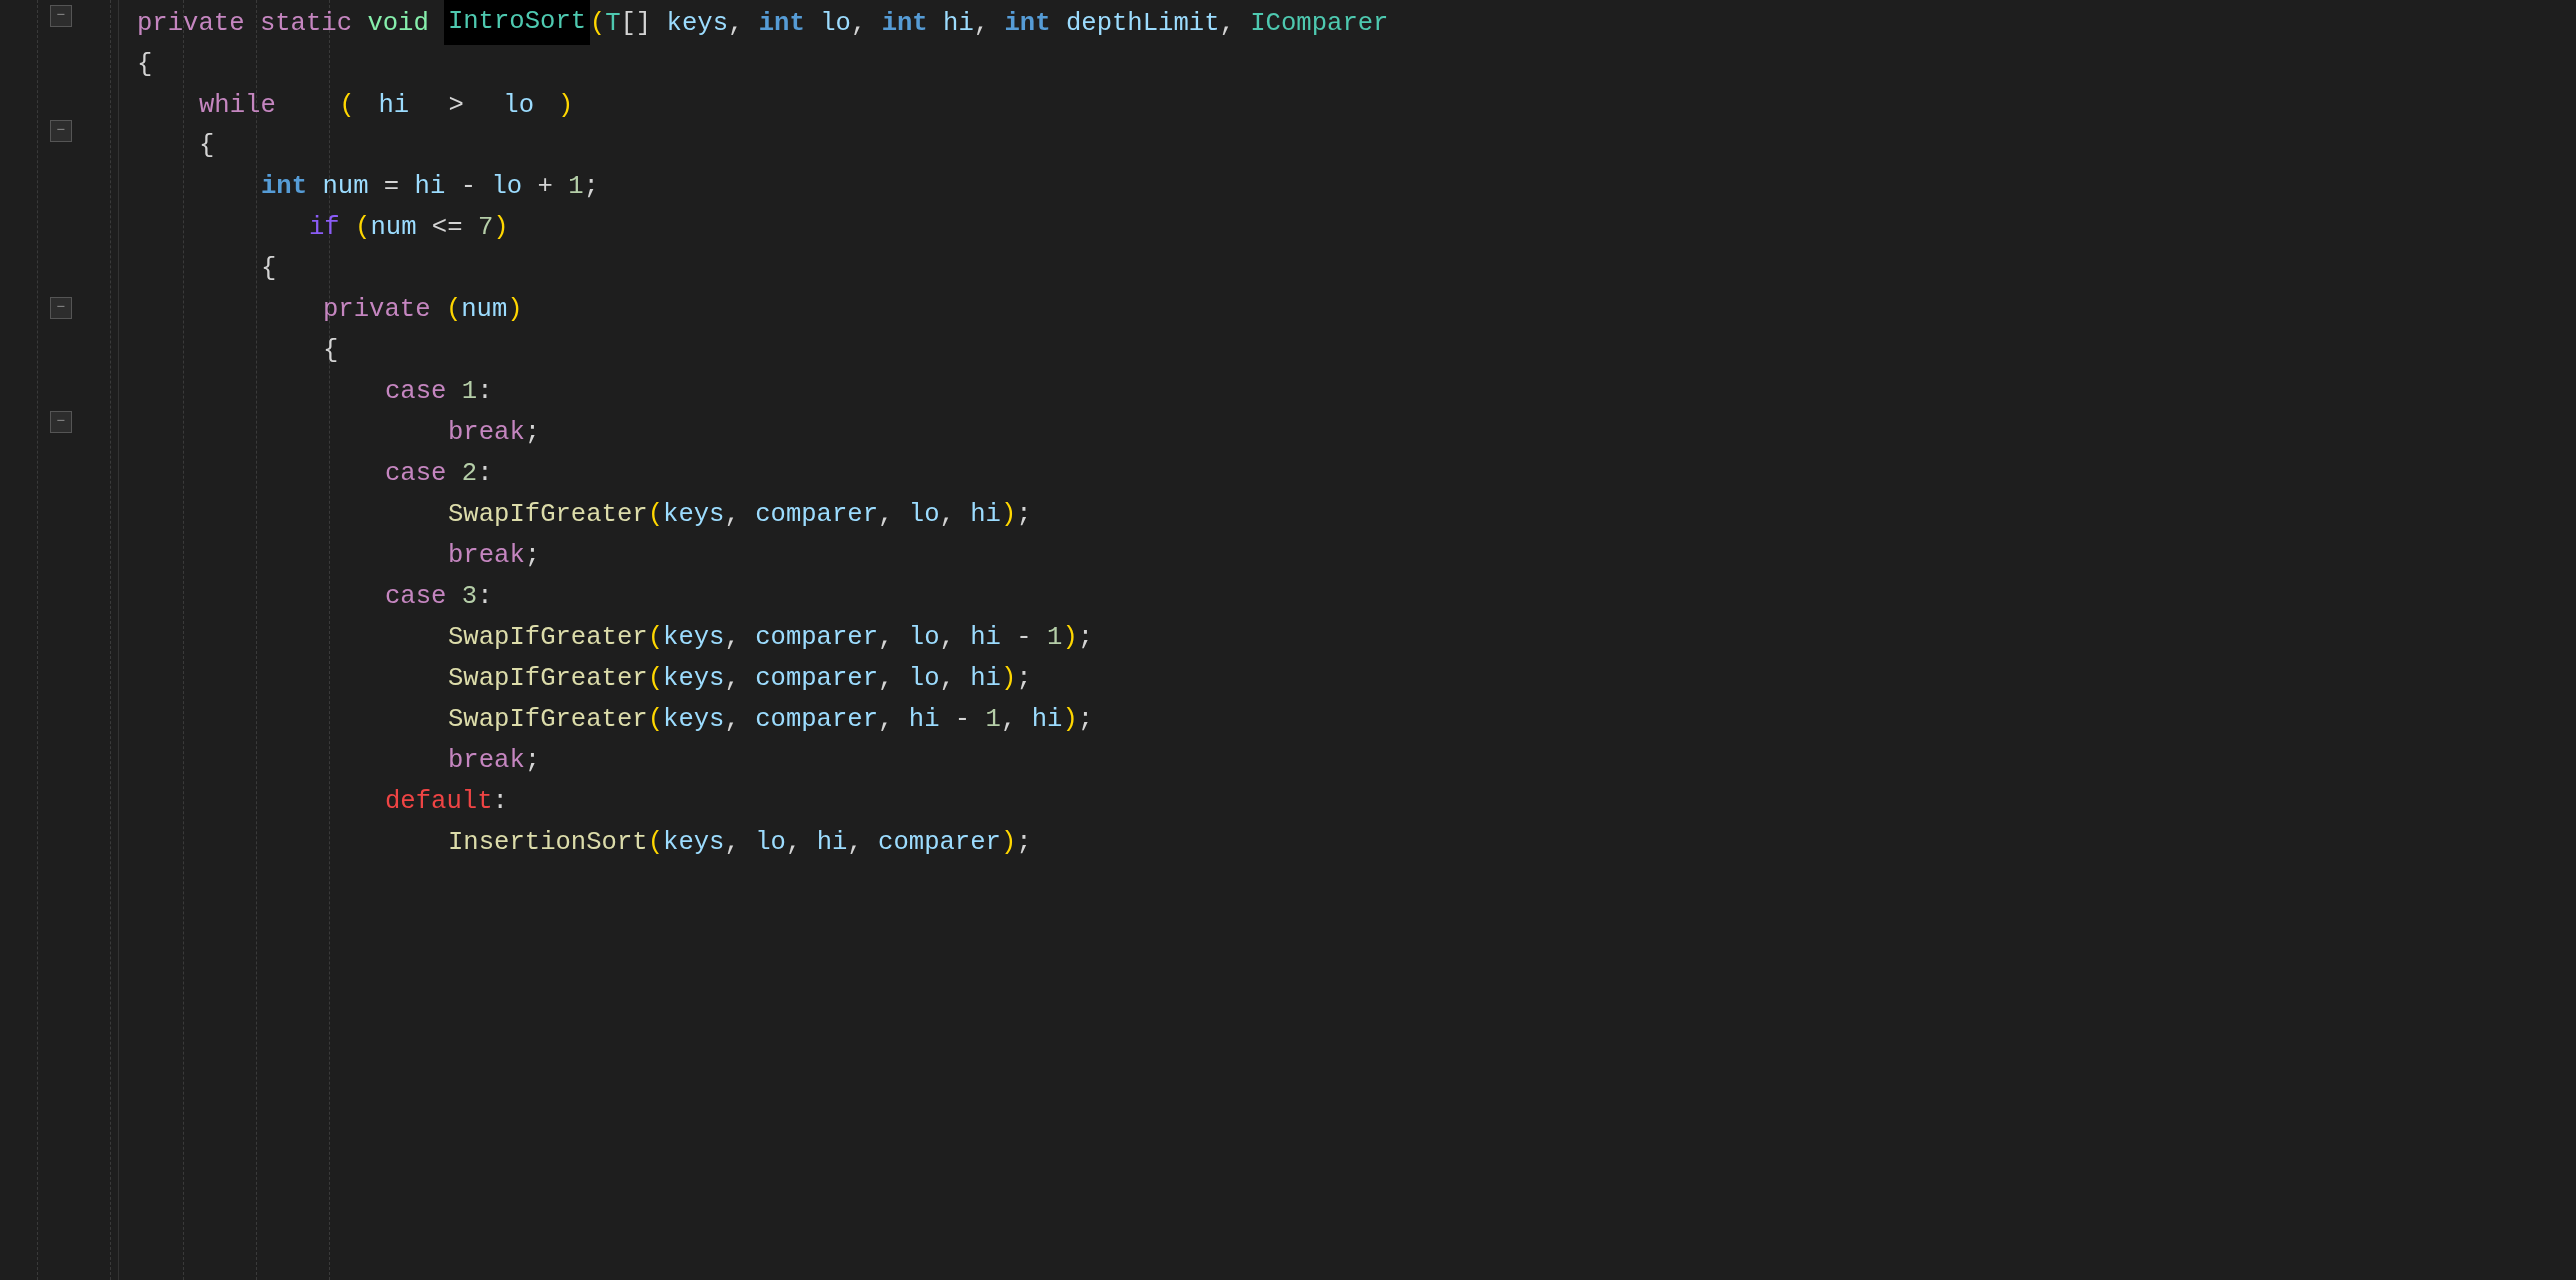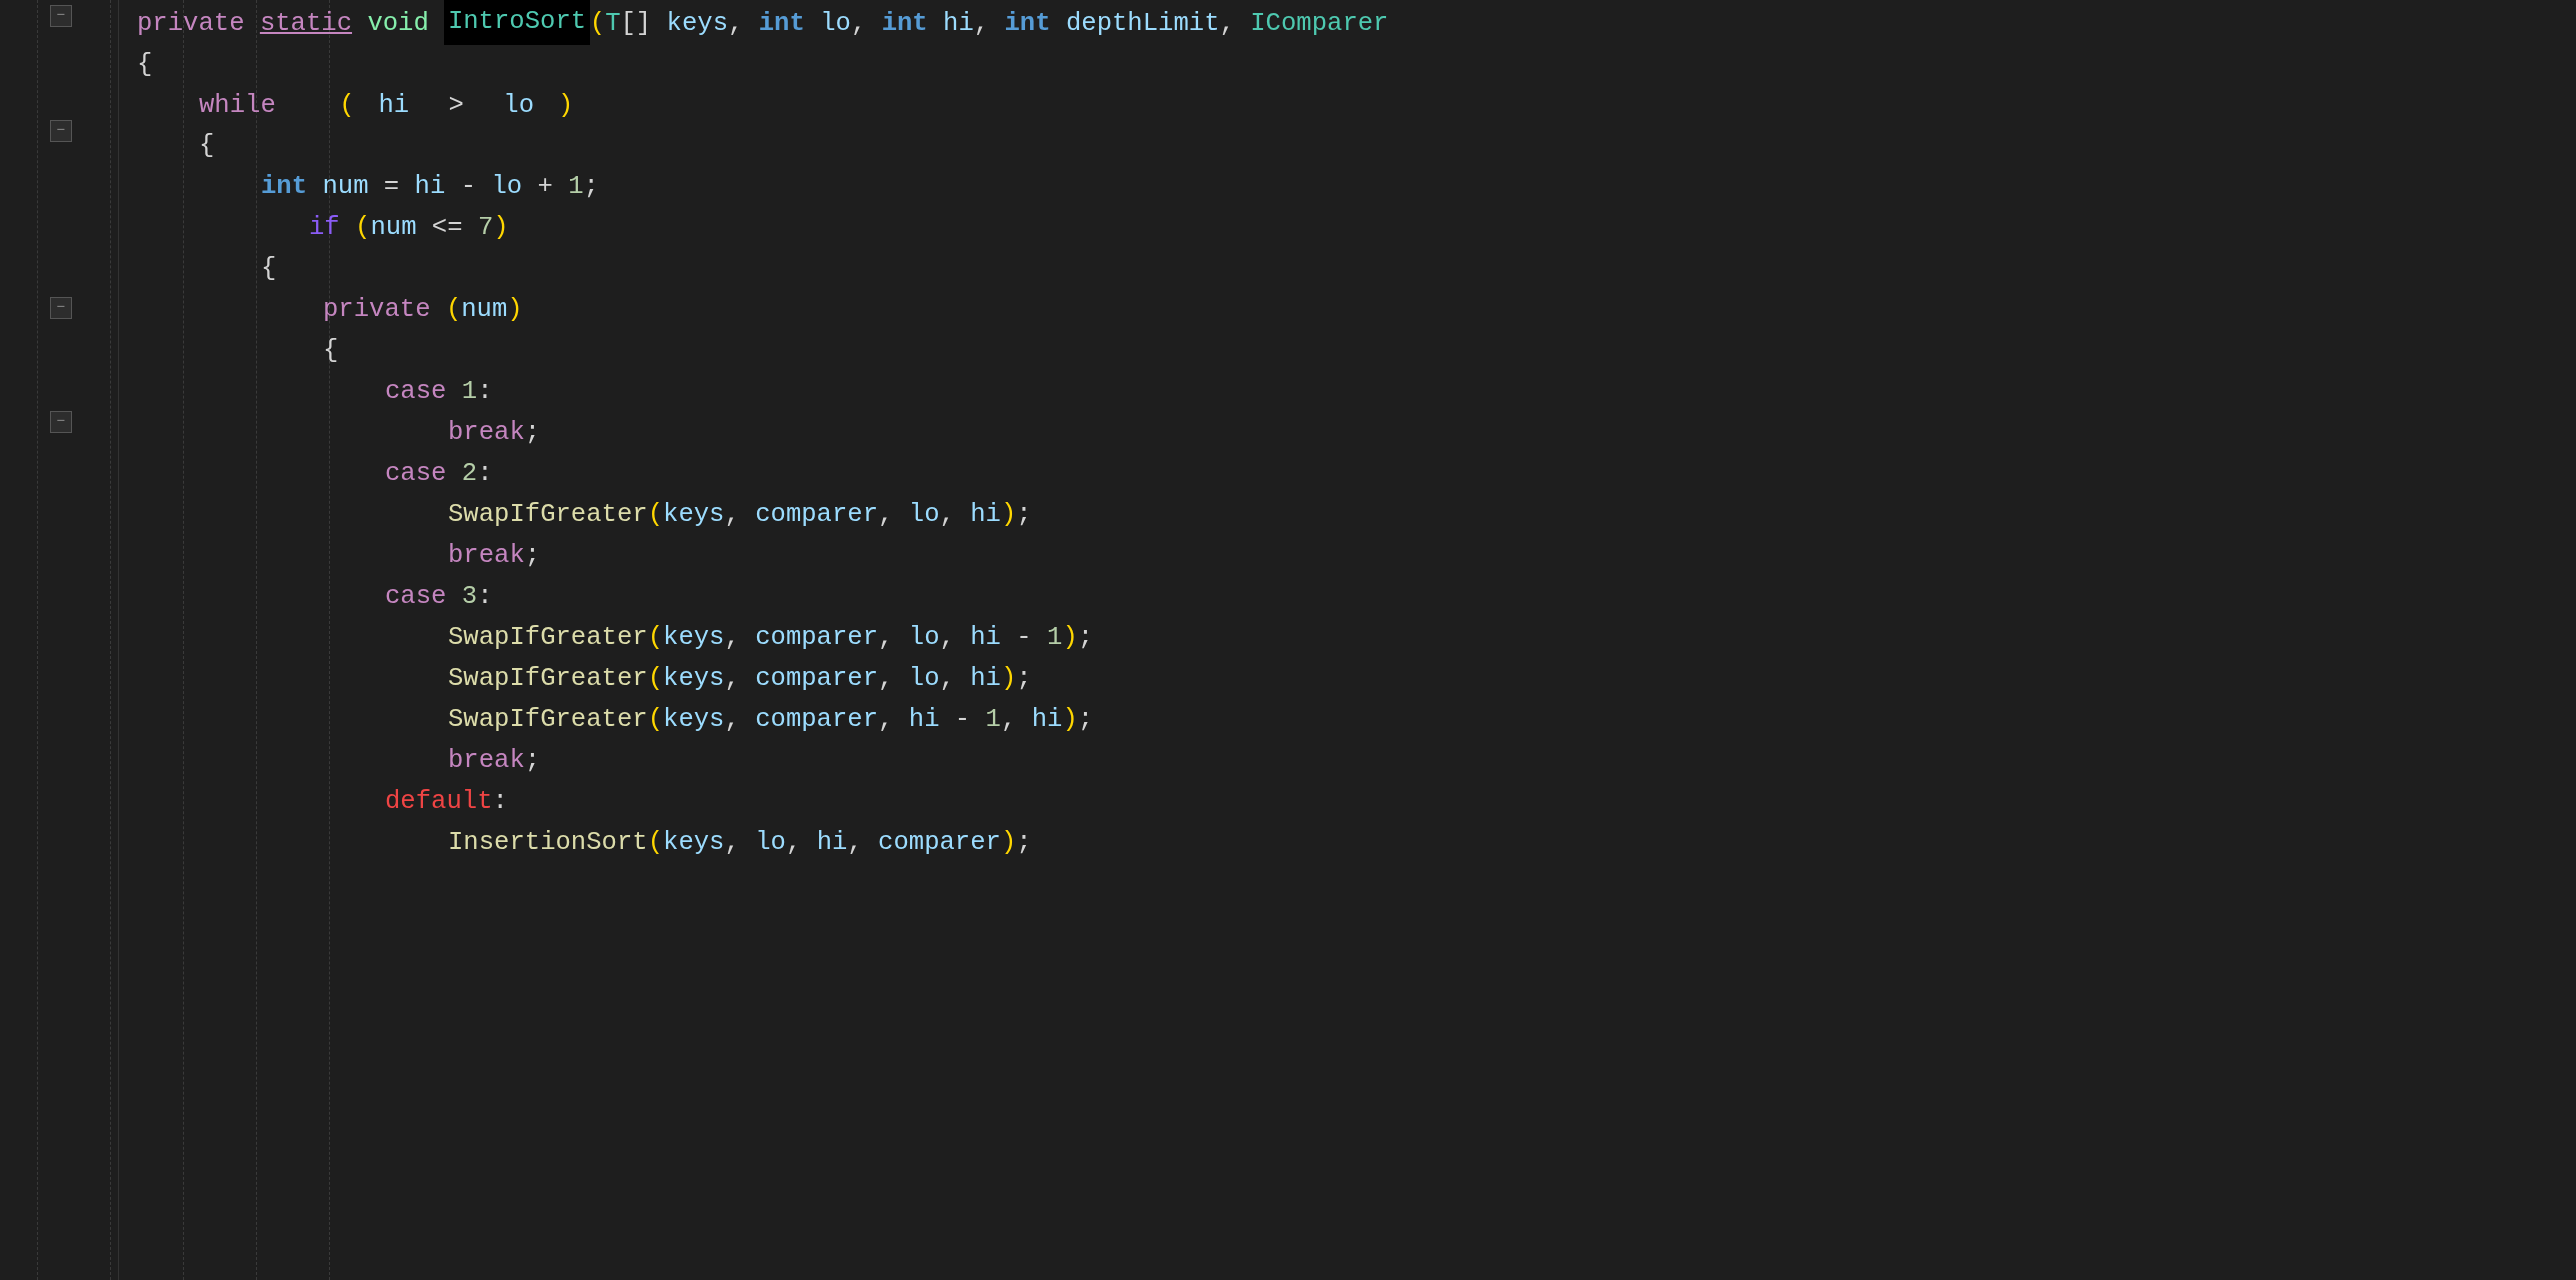--- a/index.html
+++ b/index.html
@@ -67,21 +67,21 @@
     .guide-line {
       position: absolute;
       top: 0;
       bottom: 0;
       width: 0.9px;
       border-left: 0.9px dashed #3a3a3a;
     }
 
     
     .kw-private { color: #c586c0; }
-    .kw-static { color: #c586c0; text-decoration: underline; }
+    .kw-static { color: #c586c0; }
     .kw-void { color: #86efac; }
     .kw-int { color: #569cd6; font-weight: bold; }
     .kw-while { color: #c586c0; }
     .kw-if { color: #8b5cf6; margin-left: 48px; }
     .kw-switch { color: #c586c0; }
     .kw-case { color: #c586c0; }
     .kw-break { color: #c586c0; }
     .kw-default { color: #ef4444; }
     .fn-highlight { color: #4ec9b0; background-color: #000000; padding: 1.8px 3.7px; }
     .fn-call { color: #dcdcaa; }

